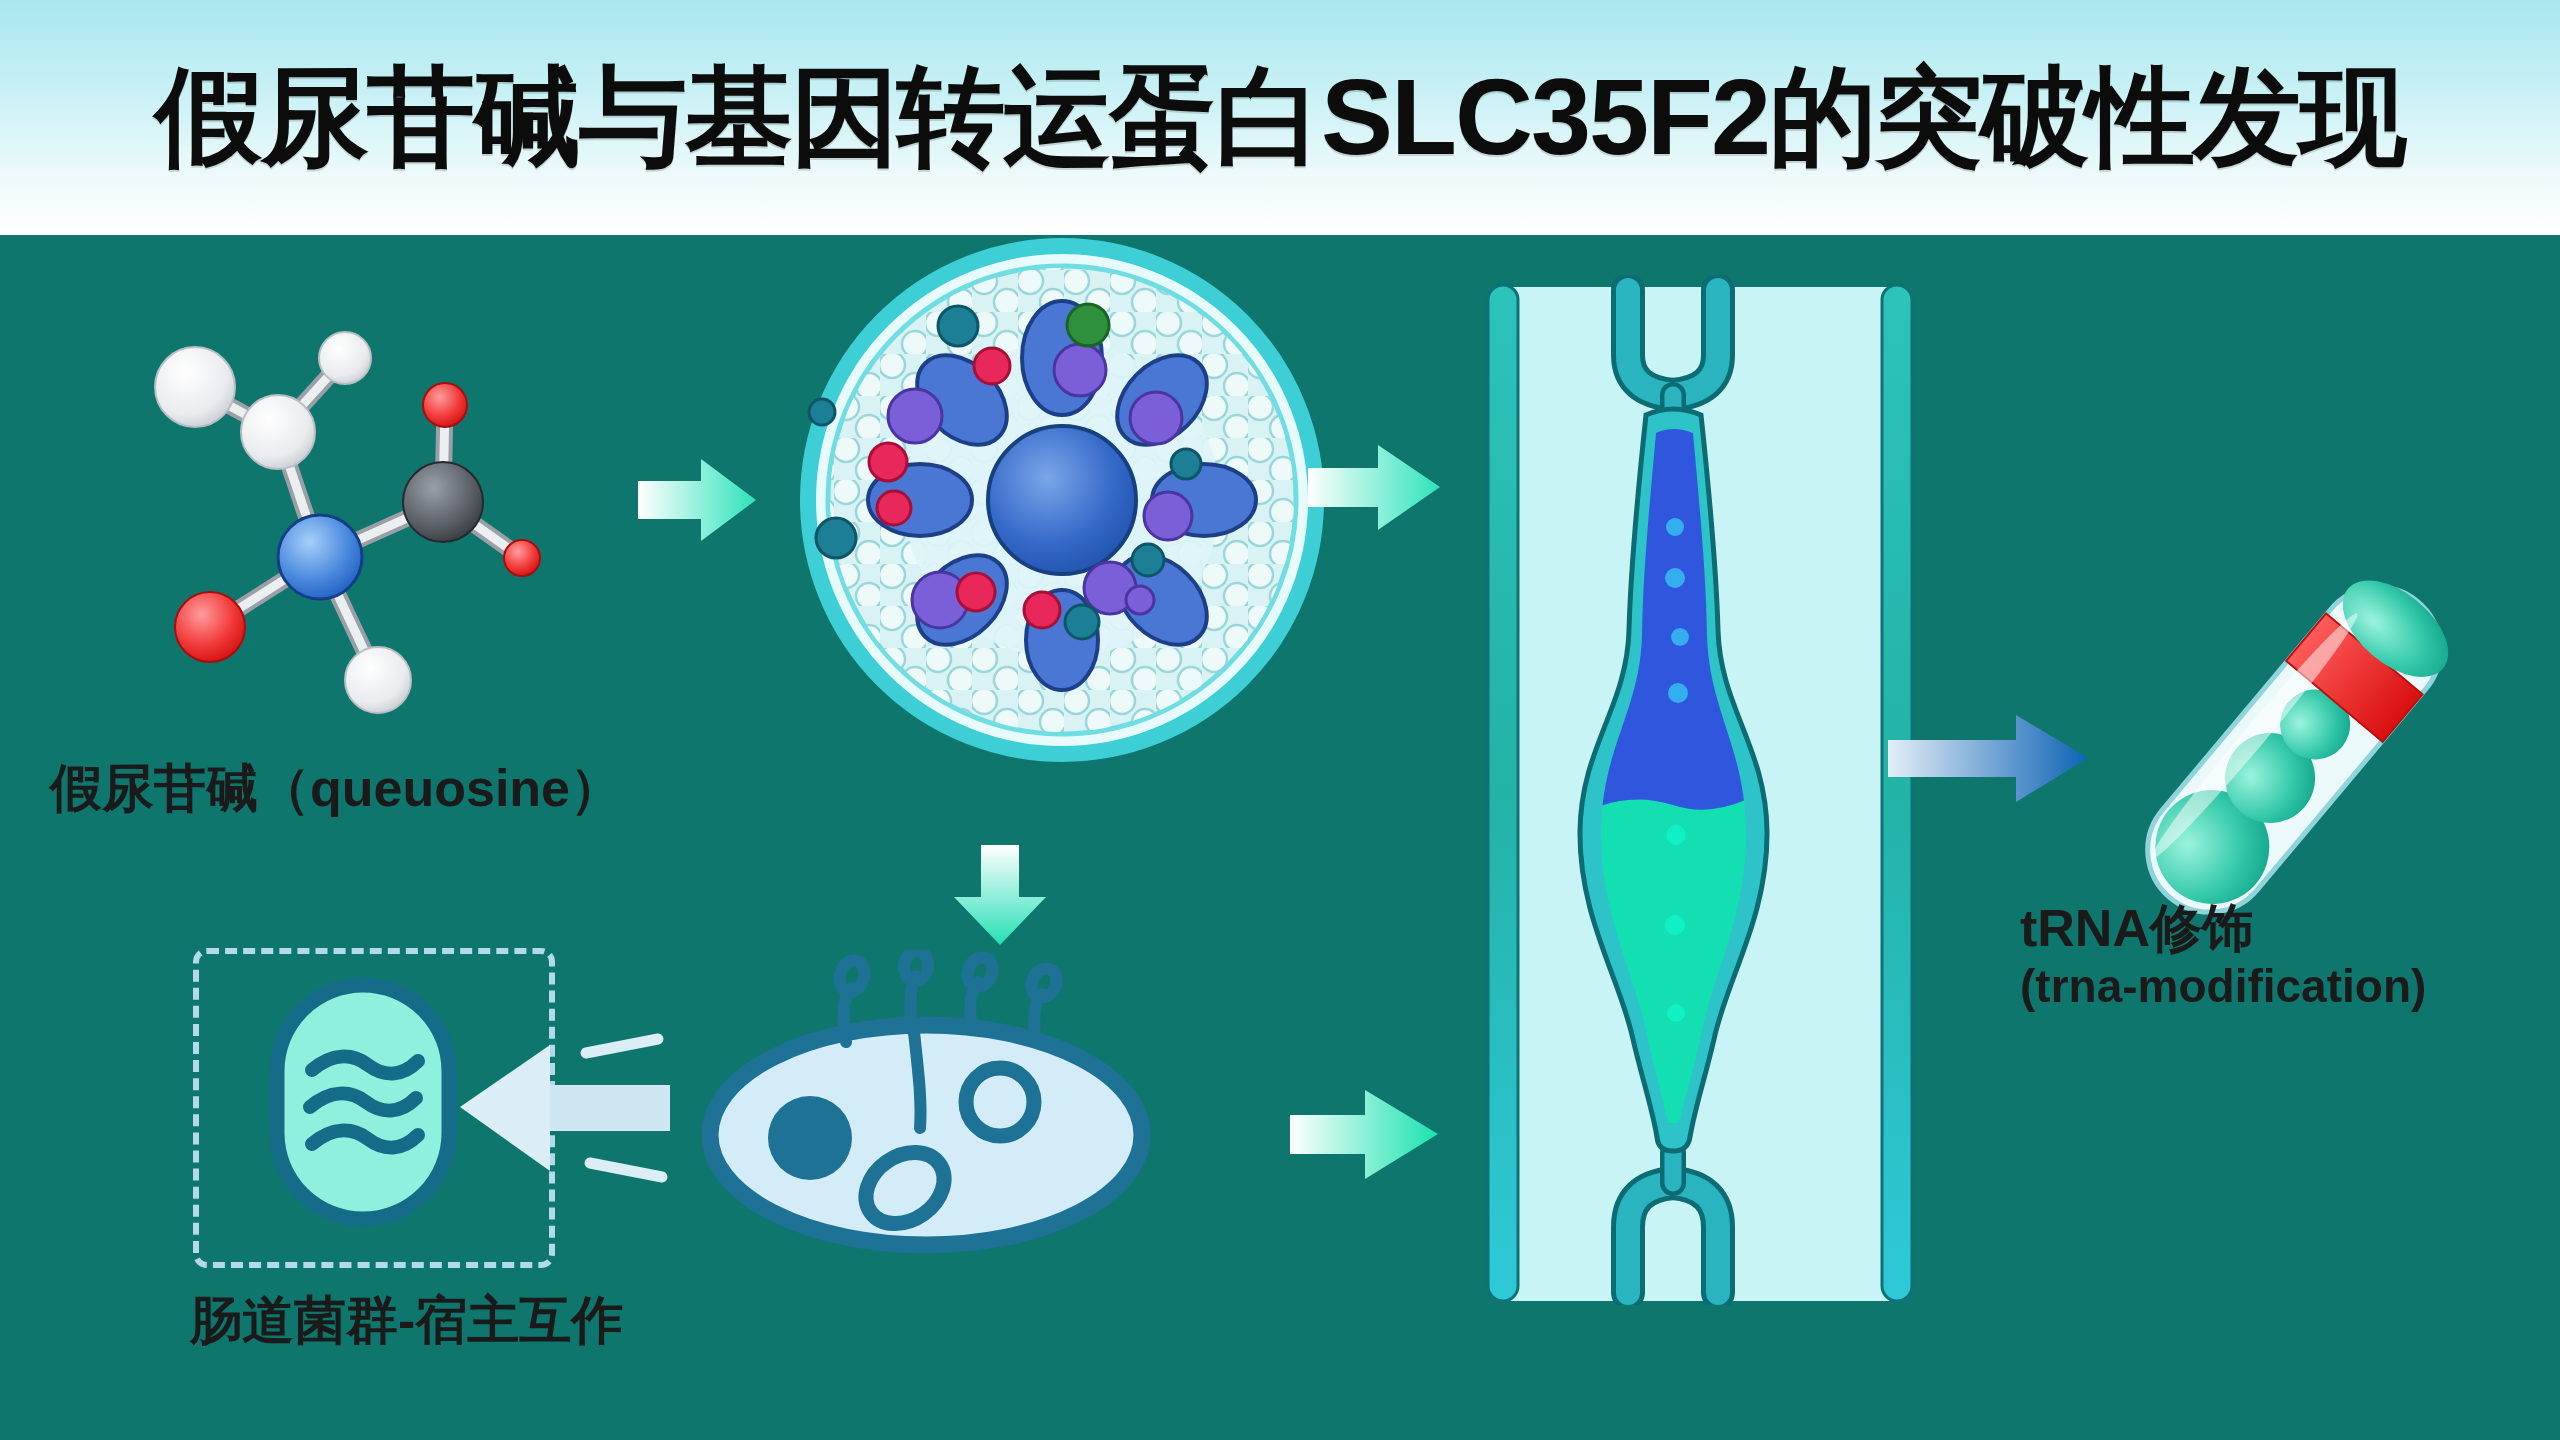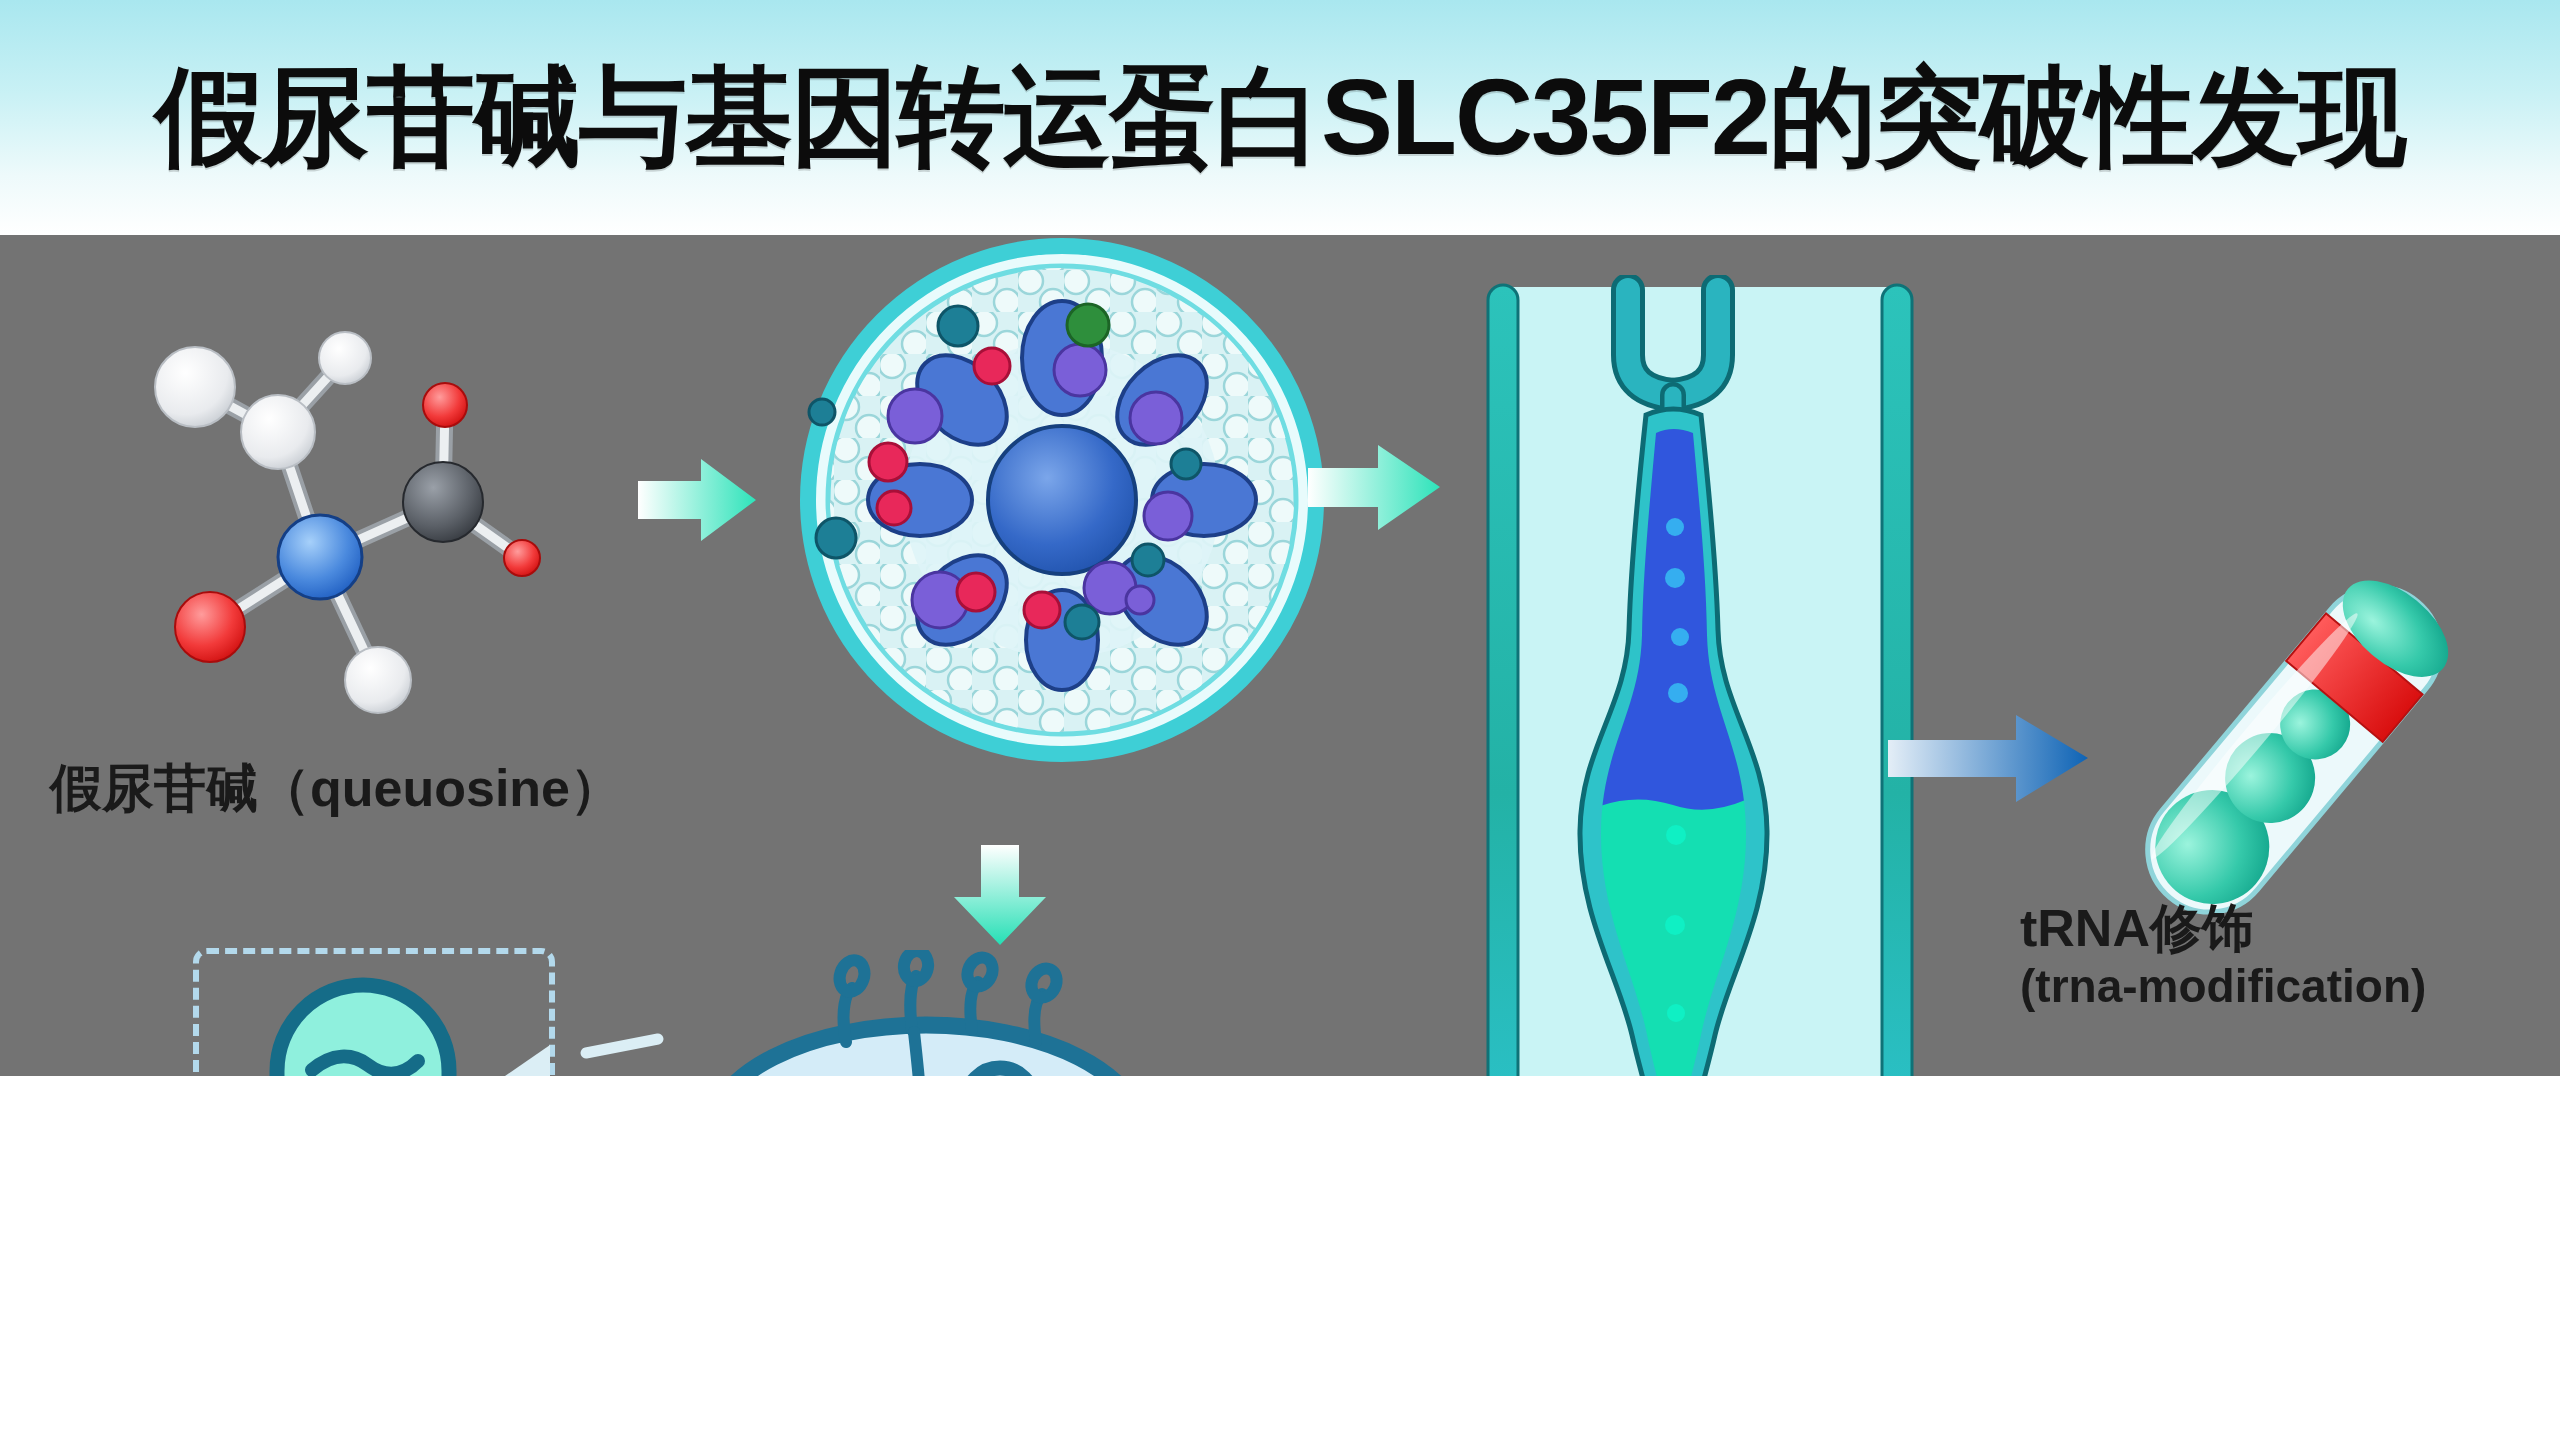--- a/index.html
+++ b/index.html
@@ -1,18 +1,18 @@
 <!DOCTYPE html>
 <html><head>
 <meta charset="utf-8">
 <style>
   html,body{margin:0;padding:0;background:#ffffff;}
   #canvas{
-    position:relative;width:2560px;height:1076px;overflow:hidden;
-    background:#737373;
+    position:relative;width:2560px;height:1440px;overflow:hidden;
+    background:#0f766e;
     font-family:"Liberation Sans","DejaVu Sans",sans-serif;
   }
   
   #header{
     position:absolute;left:0;top:0;width:2560px;height:235px;
     background:linear-gradient(180deg,#a9e7ef 0%,#c9f1f5 40%,#eefafb 75%,#ffffff 100%);
     display:flex;align-items:center;justify-content:center;
   }
   #title{
     font-size:108px;font-weight:900;color:#0c0c0c;letter-spacing:-2px;
@@ -296,20 +296,21 @@
       <path d="M336,92 C332,64 336,50 342,44"></path>
         <ellipse cx="344" cy="33" rx="12" ry="15" transform="rotate(25 344 33)"></ellipse>
     </g>
 
     <circle cx="110" cy="188" r="42" fill="#1e7296"></circle>
     <circle cx="300" cy="152" r="34" fill="#d4ecf8" stroke="#1e7296" stroke-width="15"></circle>
     <ellipse cx="205" cy="238" rx="42" ry="32" transform="rotate(-35 205 238)" fill="#d4ecf8" stroke="#1e7296" stroke-width="15"></ellipse>
   </svg>
 
   <div class="abs caption" style="left:190px;top:1290px;width:1000px">
+    <div class="cap-52">肠道菌群-宿主互作</div>
   </div>
 
   <svg class="abs" style="left:1290px;top:1082px" width="155" height="105" viewBox="0 0 155 105">
     <path d="M0,33 L75,33 L75,8 L148,52 L75,97 L75,72 L0,72 Z" fill="url(#mintH2)"></path>
     <defs>
         <linearGradient id="mintH2" x1="0" y1="0" x2="1" y2="0">
       <stop offset="0%" stop-color="#ffffff"></stop>
           <stop offset="100%" stop-color="#19e2ae"></stop>
     </linearGradient>
       </defs>

